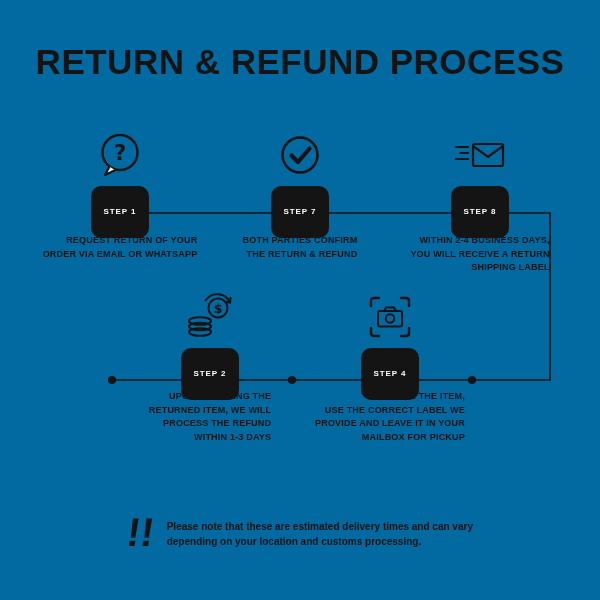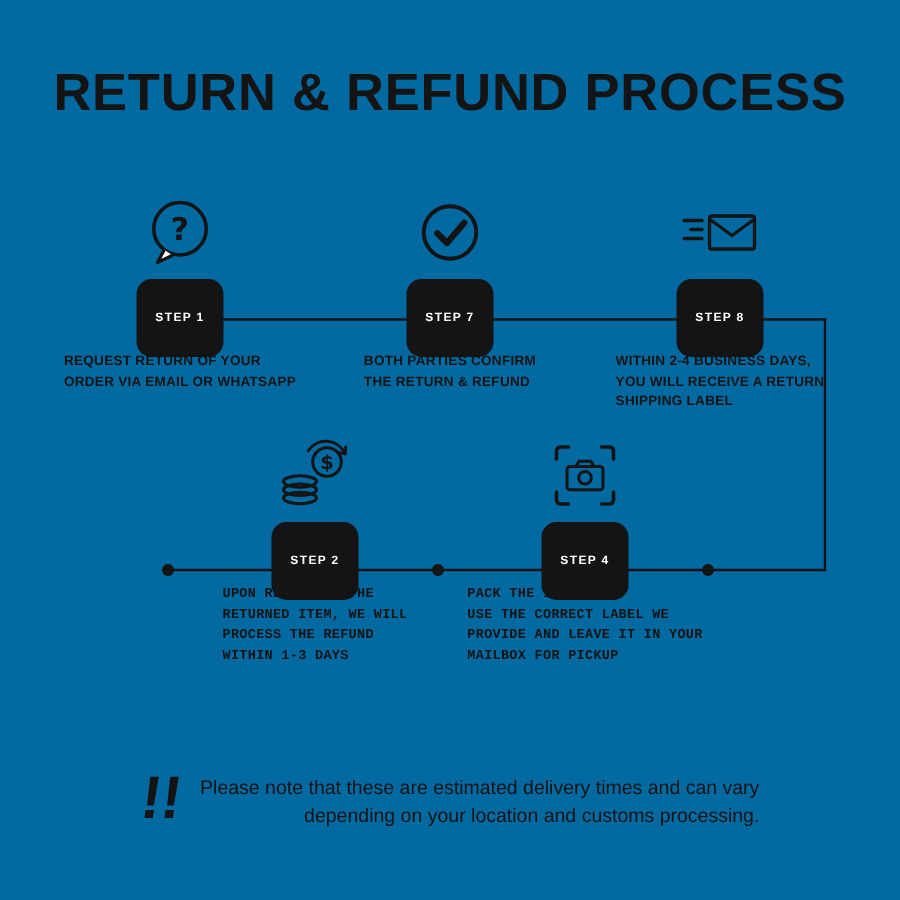--- a/index.html
+++ b/index.html
@@ -7,30 +7,30 @@
   body { font-family:"Liberation Sans", sans-serif; background:#ffffff; color:#141414; }
   .canvas { position:relative; width:600px; height:600px; background:#0369a1; overflow:hidden; }
   .title { position:absolute; top:42px; left:0; width:100%; text-align:center;
            font-size:35px; font-weight:800; letter-spacing:0.5px; color:#141414; }
   .flow-lines { position:absolute; top:0; left:0; }
   .row { position:absolute; left:0; width:600px; display:flex; justify-content:center; }
   .col { width:180px; display:flex; flex-direction:column; align-items:center; }
   .icon-wrap { height:50px; display:flex; align-items:center; justify-content:center; }
   .badge { margin-top:6px; background:#141414; color:#fff; font-size:8px; font-weight:bold;
            letter-spacing:0.9px; padding:22px 13px; border-radius:10px; line-height:1; }
-  .step-text { font-size:9px; font-weight:bold; text-align:left; line-height:1.5;
+  .step-text { font-size:9px; font-weight:bold; text-align:right; line-height:1.5;
                letter-spacing:0.2px; white-space:pre-line; color:#141414; }
   .row-top-icons { top:130px; }
   .row-top-text { top:234px; }
   .row-bottom-icons { top:292px; }
-  .row-bottom-text { top:390px;font-family:Liberation Mono, monospace; }
+  .row-bottom-text { top:390px; }
   .footer { position:absolute; top:512px; left:0; width:600px; display:flex;
             justify-content:center; align-items:center; gap:13px; }
   .bang { font-size:40px; font-weight:800; transform:skewX(-8deg); line-height:1; padding-bottom:4px; }
-  .footer-text { font-size:13px; font-weight:normal; text-align:right; line-height:1.5;
+  .footer-text { font-size:10px; font-weight:bold; text-align:left; line-height:1.5;
                  white-space:pre-line; color:#141414; }
 </style>
 </head>
 <body>
 
 <div class="canvas">
 
   <svg class="flow-lines" width="600" height="600" viewBox="0 0 600 600">
     <polyline points="112,213 550,213 550,380 112,380" fill="none" stroke="#141414" stroke-width="1.6"></polyline>
     <circle cx="112" cy="213" r="4" fill="#141414"></circle>

